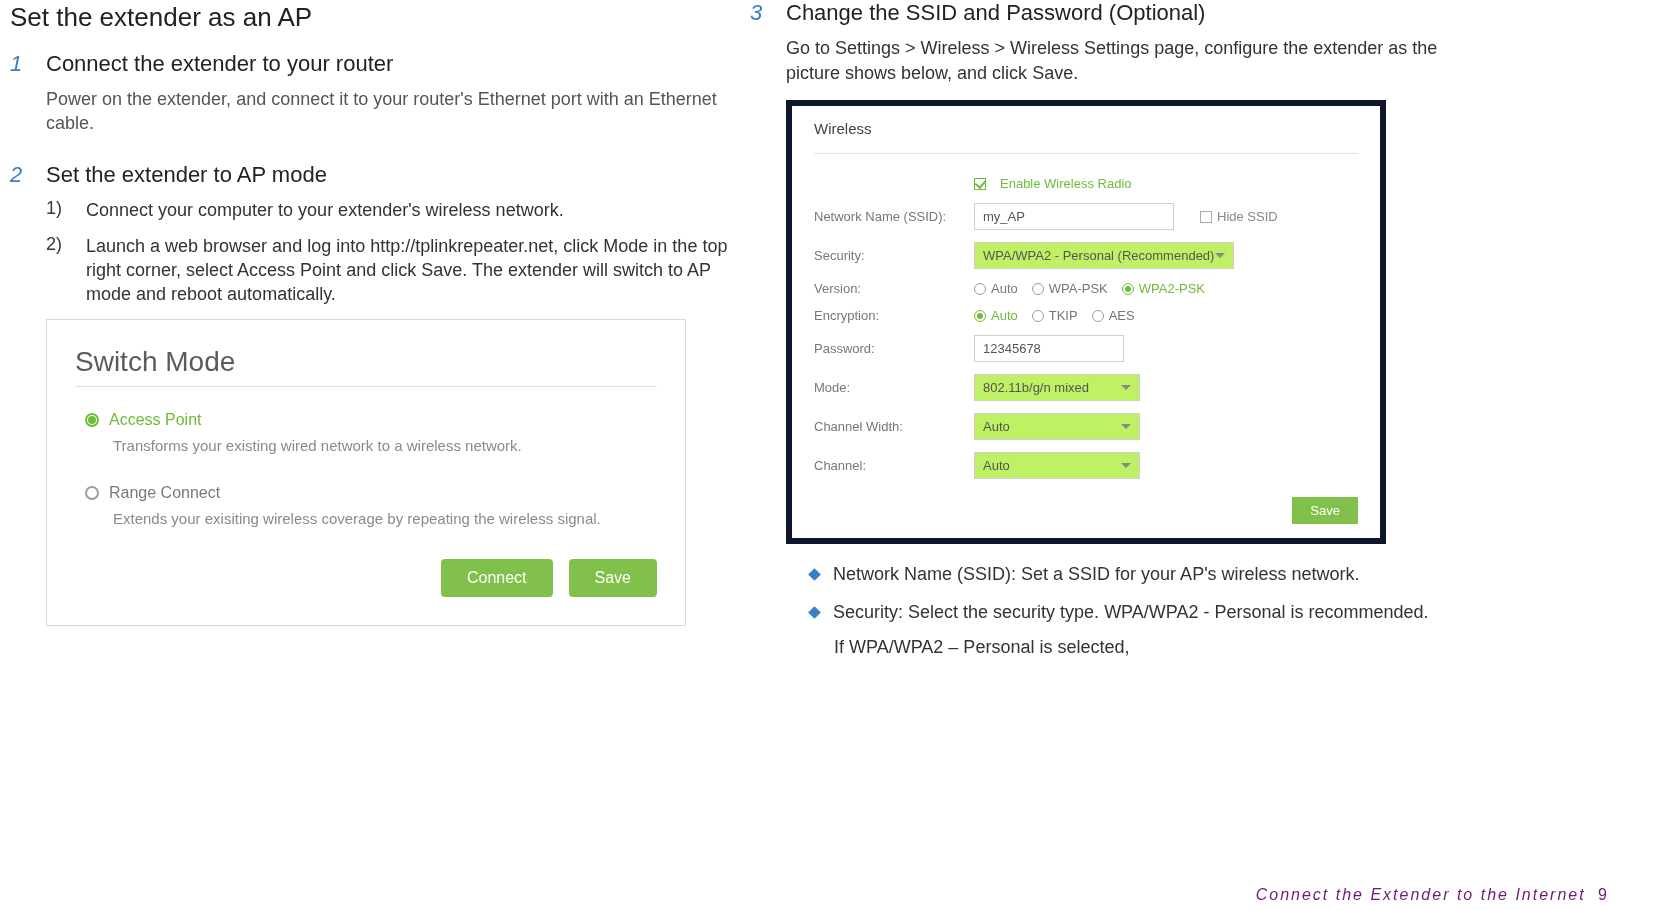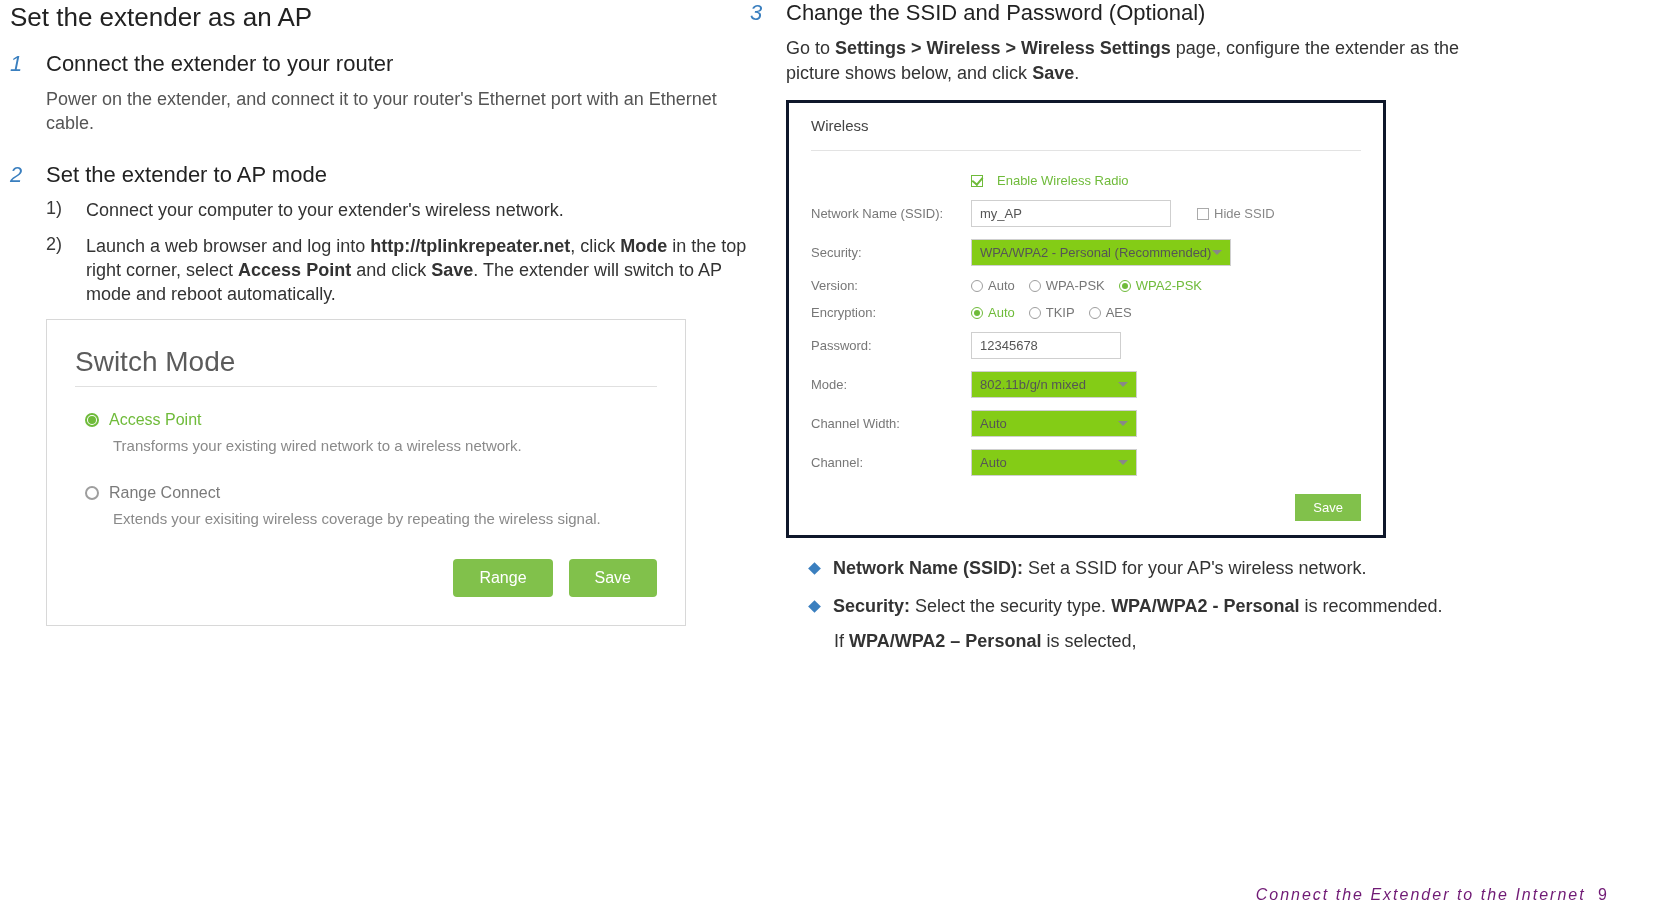--- a/index.html
+++ b/index.html
@@ -60,21 +60,21 @@
     font-size: 18px;
     color: #393939;
     min-width: 26px;
   }
   .substep-body {
     flex: 1;
     font-size: 18px;
     color: #333;
     line-height: 1.35;
   }
-  .bold { font-weight: 700; margin-top: 35px; }
+  .bold { font-weight: 400; margin-top: 35px; }
   
   .figure {
     border: 1px solid #d8d8d8;
     background: #fff;
     padding: 26px 28px 28px 28px;
     margin-top: 4px;
     margin-left: 0;
     width: 640px;
   }
   .switch-title {
@@ -119,21 +119,21 @@
     color: #fff;
     border: none;
     border-radius: 4px;
     padding: 10px 26px;
     font-size: 16px;
   }
   
   .breadcrumb-line { font-size: 18px; color: #333; line-height: 1.4; margin-bottom: 14px; }
   
   .wireless-panel {
-    border: 3px solid #0f172a;
+    border: 6px solid #0f172a;
     background: #fff;
     width: 600px;
     padding: 14px 22px 14px 22px;
     margin-bottom: 18px;
   }
   .wireless-head {
     font-size: 15px;
     color: #444;
     margin-bottom: 10px;
     padding-bottom: 6px;
@@ -152,21 +152,21 @@
     border: 1px solid #cfcfcf;
     background: #fff;
     font-size: 13px;
     color: #555;
     padding: 5px 8px;
     width: 200px;
   }
   .text-input.short { width: 150px; }
   .select {
     border: 1px solid #cfcfcf;
-    background: #84cc16;
+    background: #bef264;
     font-size: 13px;
     color: #555;
     padding: 5px 8px;
     width: 260px;
     display: flex;
     justify-content: space-between;
     align-items: center;
   }
   .select.small { width: 166px; }
   .chev {
@@ -276,21 +276,21 @@
           </div>
           <div class="radio-sub">Transforms your existing wired network to a wireless network.</div>
 
           <div class="radio-row">
             <span class="radio-ring"></span>
             <span class="radio-label-grey">Range Connect</span>
           </div>
           <div class="radio-sub">Extends your exisiting wireless coverage by repeating the wireless signal.</div>
 
           <div class="btn-row">
-            <button class="btn">Range</button>
+            <button class="btn">Connect</button>
             <button class="btn">Save</button>
           </div>
         </div>
       </div>
     </div>
   </div>
 
   <div class="col col-right">
     <div class="step" style="margin-top:0;">
       <div class="step-num">3</div>

